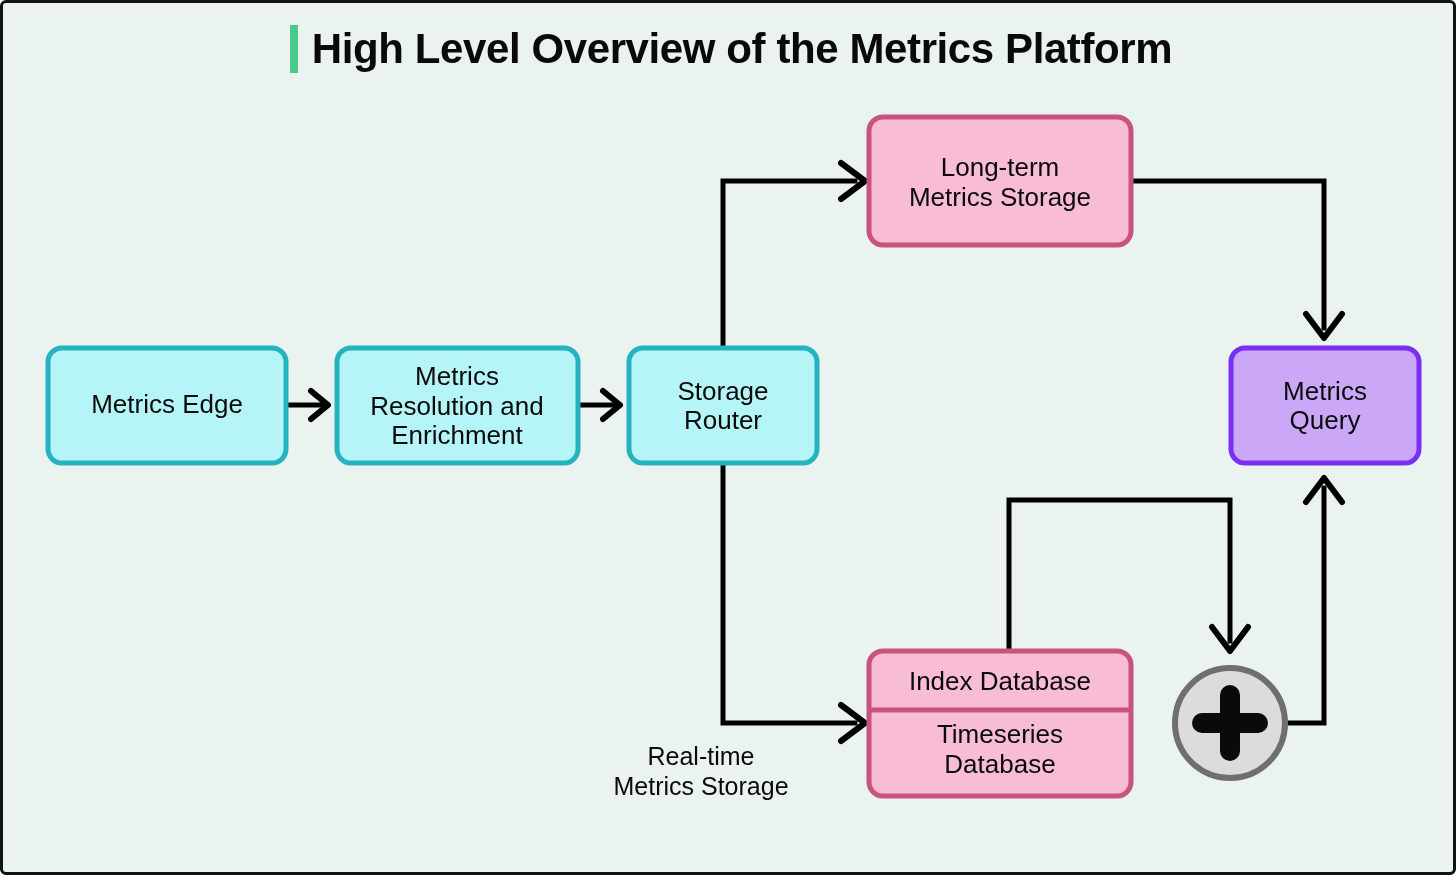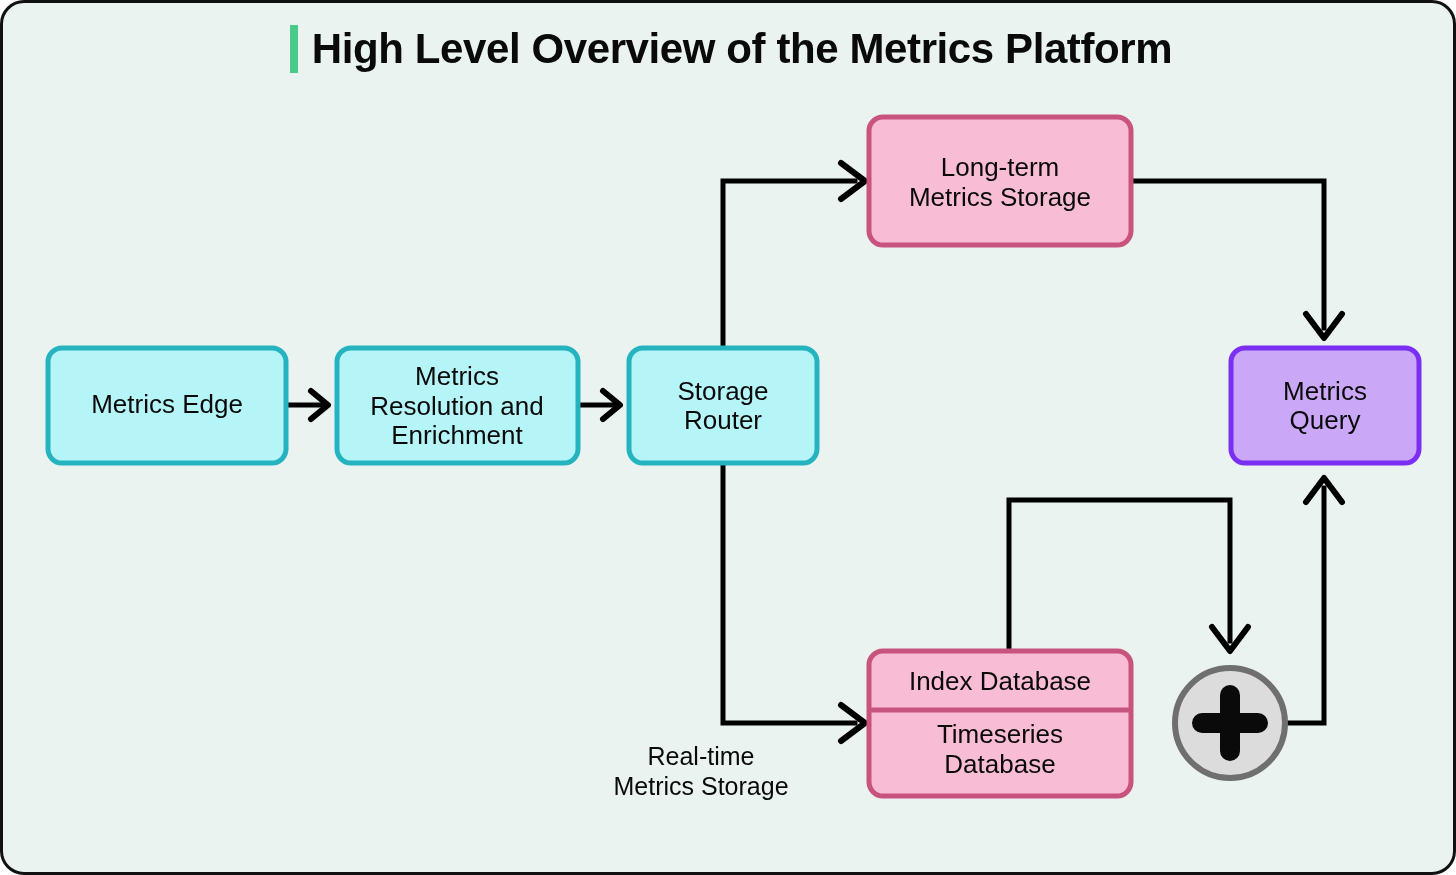--- a/index.html
+++ b/index.html
@@ -13,21 +13,21 @@
     font-family: "Liberation Sans", sans-serif;
     overflow: hidden;
   }
   #frame {
     position: relative;
     width: 1456px;
     height: 875px;
     box-sizing: border-box;
     background: #eaf3f0;
     border: 3px solid #111111;
-    border-radius: 24px;
+    border-radius: 6px;
     overflow: hidden;
   }
   #title-row {
     position: absolute;
     left: 0;
     top: 22px;
     width: 1456px;
     display: flex;
     align-items: center;
     justify-content: center;

